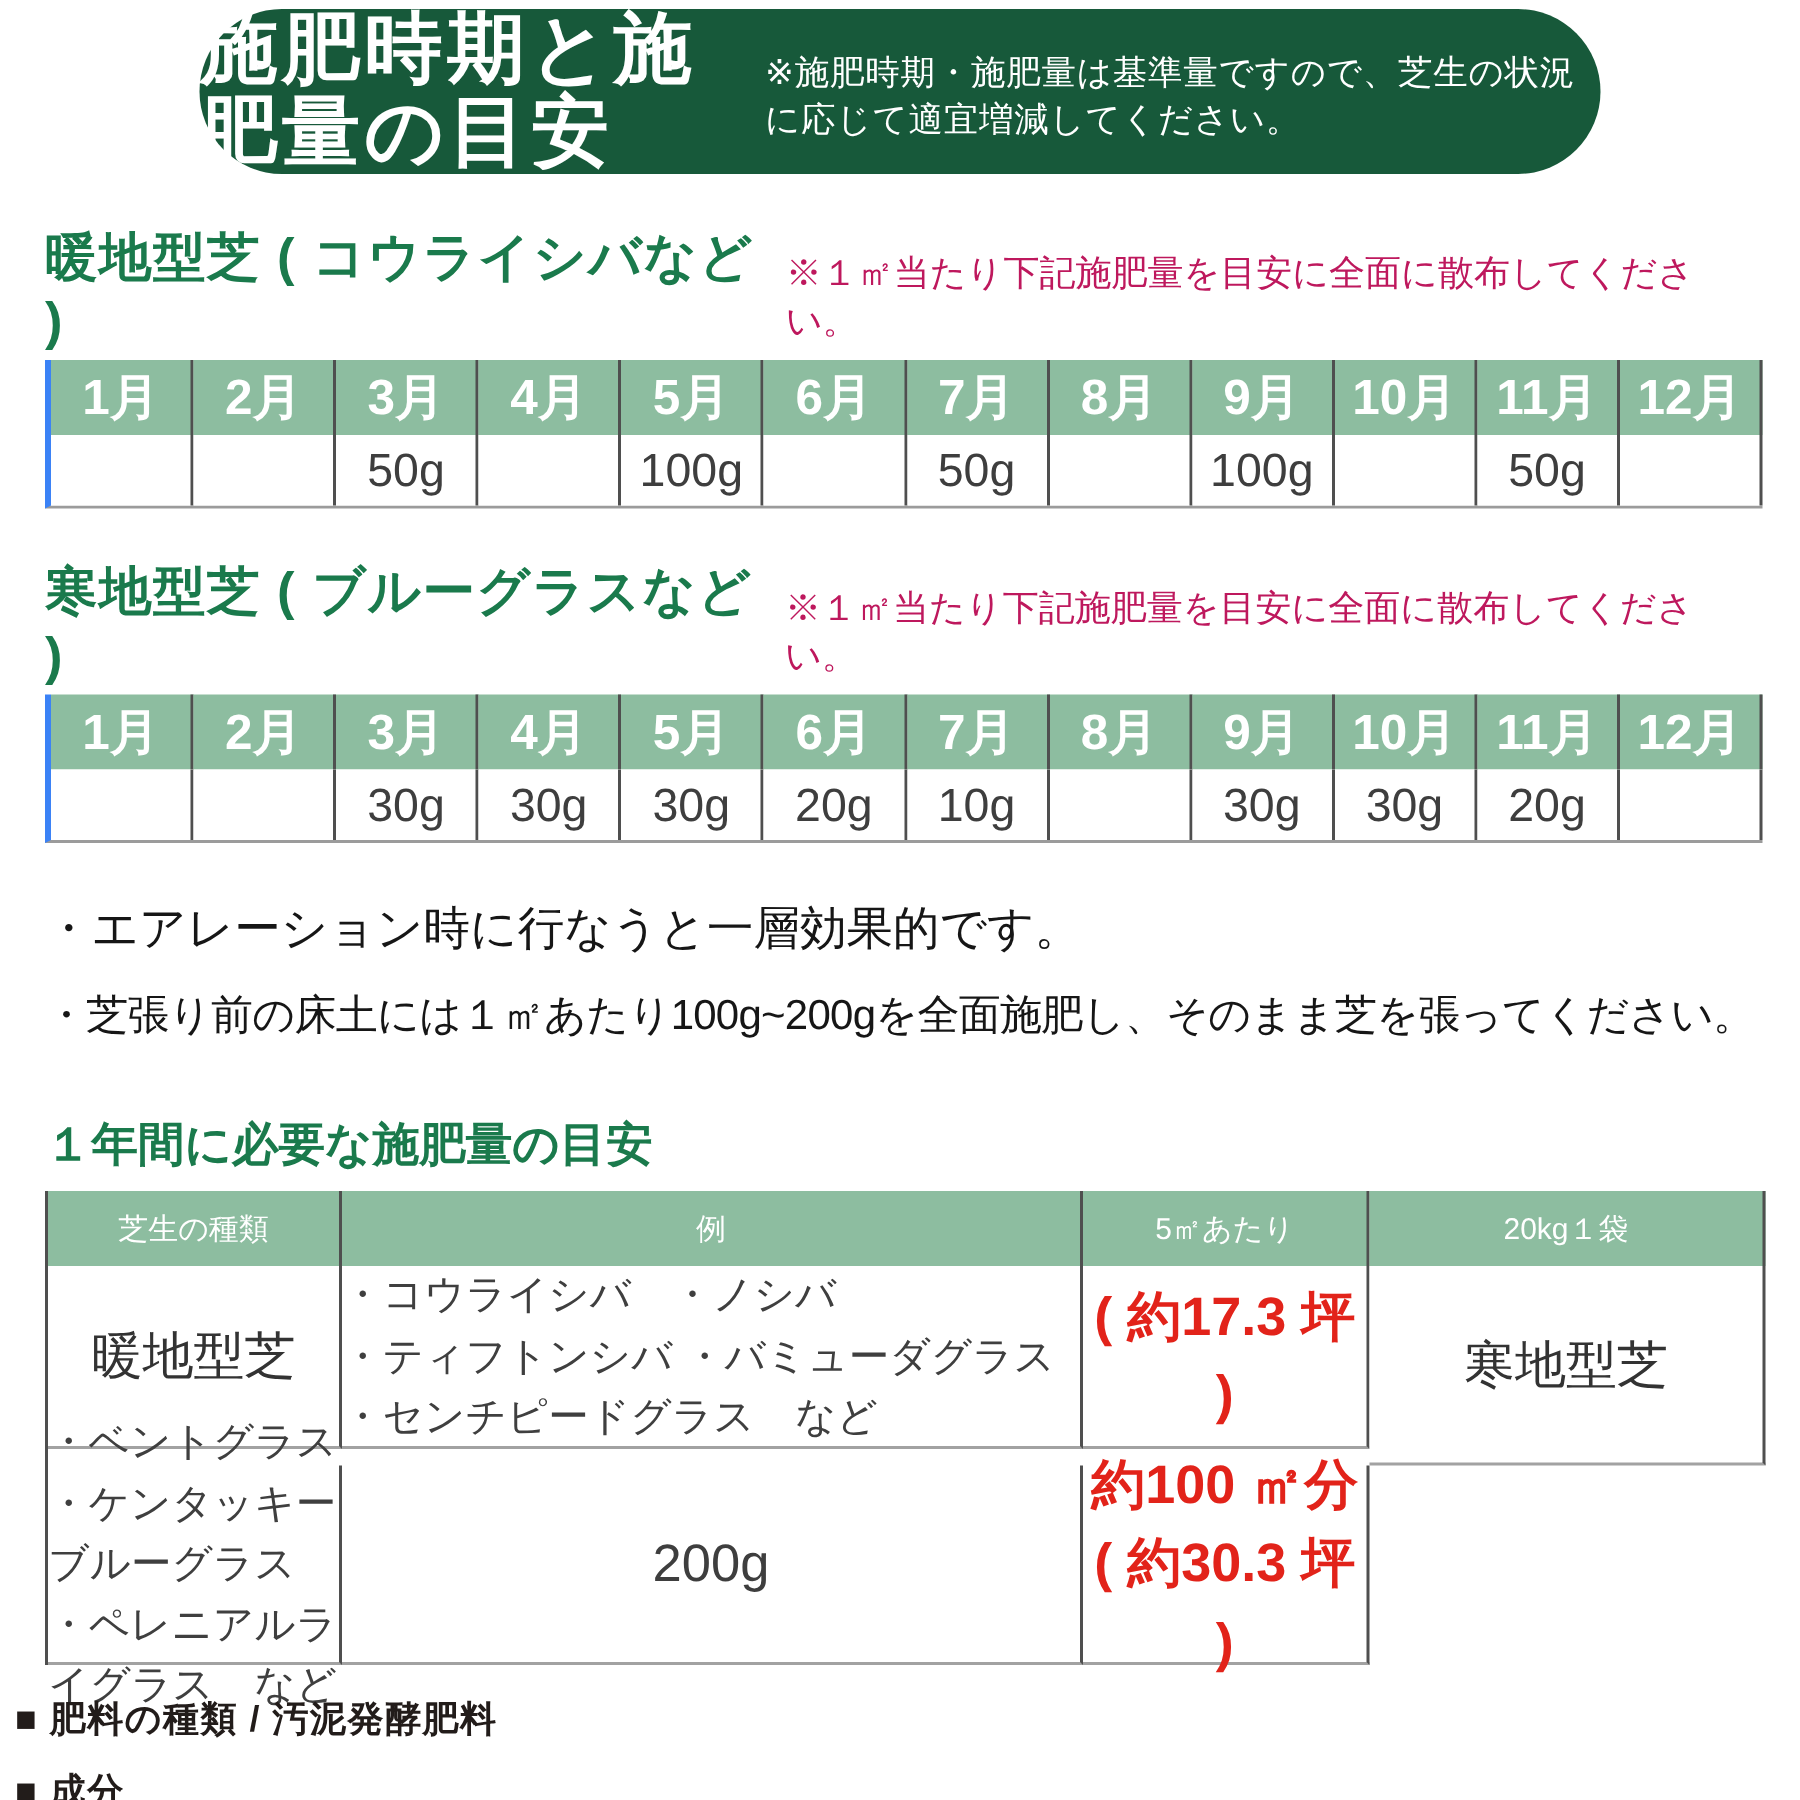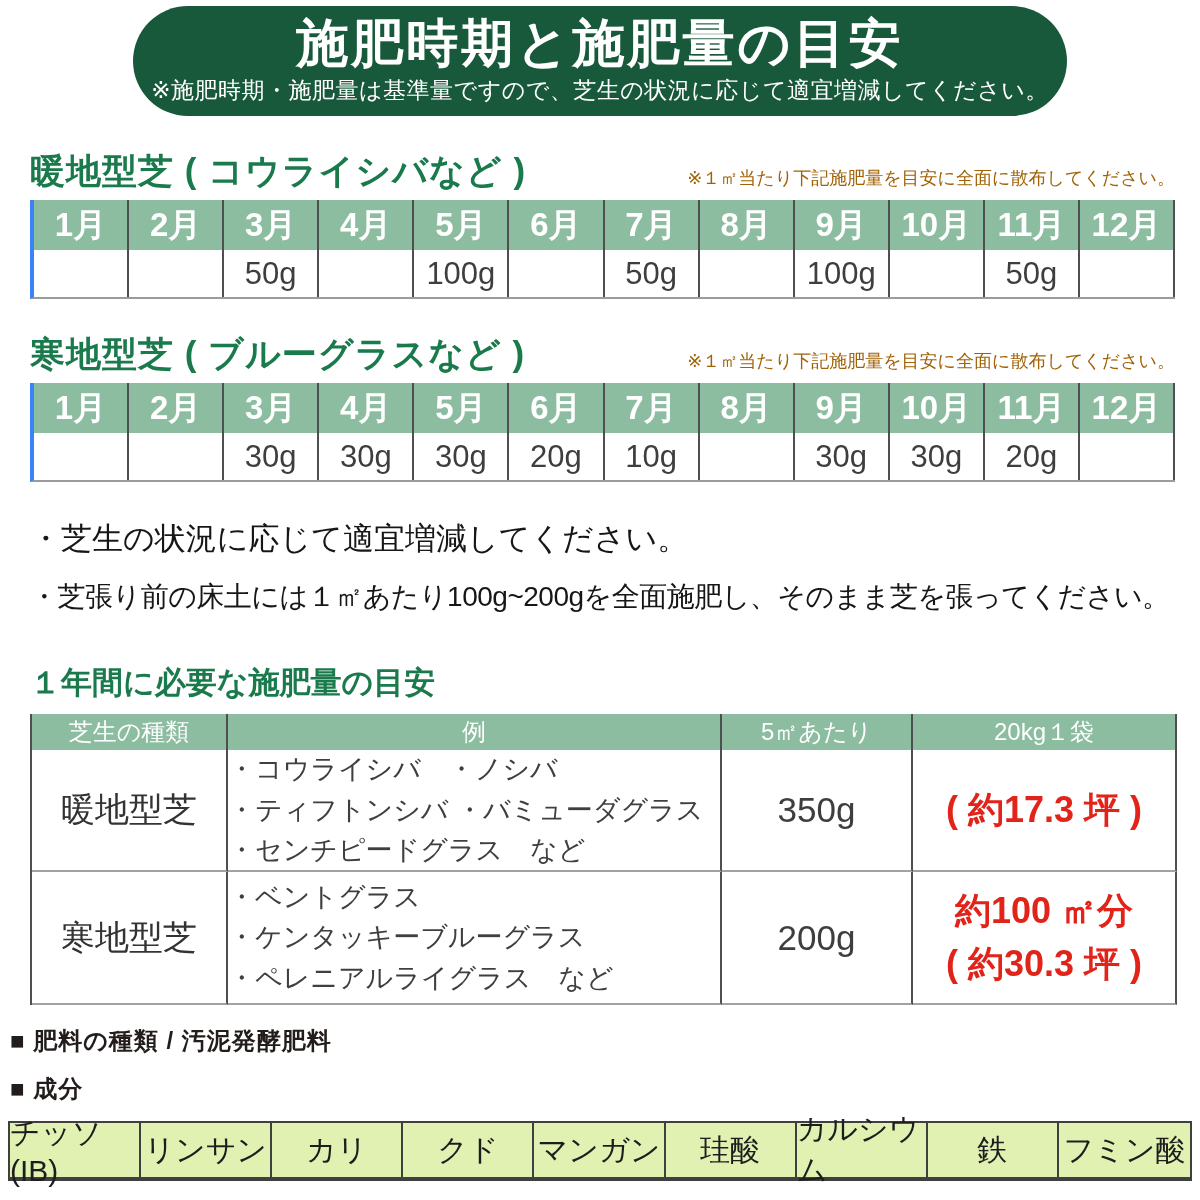--- a/index.html
+++ b/index.html
@@ -3,31 +3,31 @@
 <meta charset="utf-8">
 <style>
   * { box-sizing: border-box; margin: 0; padding: 0; }
   html,body { width:1200px; height:1200px; background:#ffffff; overflow:hidden; }
   body { font-family:"Liberation Sans","DejaVu Sans",sans-serif; }
 
   
   .banner{
     width:934px; height:110px; margin:6px 0 0 133px;
     background:#17593a; border-radius:56px;
-    display:flex; flex-direction:column; align-items:center; justify-content:center;
+    display:flex; align-items:center; justify-content:center;
   }
   .banner-title{ color:#fff; font-size:52px; font-weight:700; letter-spacing:3px; line-height:1.05;}
   .banner-sub{ color:#fff; font-size:23px; margin-top:5px; letter-spacing:0.5px;}
 
   
   .content{ width:1145px; margin-left:30px; }
 
   .section-head{ display:flex; justify-content:space-between; align-items:flex-end; margin-top:32px;}
   .section-title{ color:#1a7a4c; font-size:35px; font-weight:700; letter-spacing:1px;}
-  .section-note{ color:#a16207; font-size:18px; padding-bottom:5px;}
+  .section-note{ color:#be185d; font-size:24px; padding-bottom:5px;font-family:Liberation Serif, serif;}
 
   
   .month-table{
     display:grid; grid-template-columns:repeat(12,1fr);
     margin-top:5px; border-left:4px solid #3b82f6; border-bottom:2px solid #9b9b9b;
   }
   .mh{
     background:#8dbda0; color:#fff; font-size:33px; font-weight:600;
     height:50px; display:flex; align-items:center; justify-content:center;
     border-right:2px solid #4f4f4f;
@@ -43,22 +43,22 @@
   .bullet.b1{ font-size:31px; font-weight:500;}
   .bullet.b2{ font-size:28px; font-weight:500; margin-top:18px; white-space:nowrap; letter-spacing:-0.5px;}
 
   
   .annual-title{ color:#1a7a4c; font-size:31px; font-weight:700; margin-top:46px;}
   .annual-table{
     display:grid; grid-template-columns:196px 494px 191px 264px;
     margin-top:10px; border-left:2px solid #4f4f4f;
   }
   .ah{
-    background:#8dbda0; color:#fff; font-size:24px; font-weight:500;
-    height:36px; display:flex; align-items:center; justify-content:center;
+    background:#8dbda0; color:#fff; font-size:20px; font-weight:500;
+    height:50px; display:flex; align-items:center; justify-content:center;
     border-right:2px solid #4f4f4f;
   }
   .acell{
     background:#fff; display:flex; align-items:center; justify-content:center;
     border-right:2px solid #4f4f4f; border-bottom:2px solid #a2a2a2;
   }
   .r1{ height:122px; } .r2{ height:133px; }
   .type-cell{ font-size:34px; color:#333; font-weight:500;}
   .ex-cell{ justify-content:flex-start; }
   .ex-list{ font-size:27px; color:#3f3f3f; line-height:1.5; font-weight:500;}
@@ -148,41 +148,40 @@
       <div class="mv">20g</div>
       <div class="mv">10g</div>
       <div class="mv"></div>
       <div class="mv">30g</div>
       <div class="mv">30g</div>
       <div class="mv">20g</div>
       <div class="mv"></div>
     </div>
 
     <div class="bullets">
-      <div class="bullet b1">・芝生の状況に応じて適宜増減してください。</div>
+      <div class="bullet b1">・エアレーション時に行なうと一層効果的です。</div>
       <div class="bullet b2">・芝張り前の床土には１㎡あたり100g~200gを全面施肥し、そのまま芝を張ってください。</div>
     </div>
 
     <div class="annual-title">１年間に必要な施肥量の目安</div>
 
     <div class="annual-table">
       <div class="ah">芝生の種類</div>
       <div class="ah">例</div>
       <div class="ah">5㎡あたり</div>
       <div class="ah">20kg１袋</div>
 
       <div class="acell r1 type-cell">暖地型芝</div>
       <div class="acell r1 ex-cell">
         <div class="ex-list">
           <div>・コウライシバ　・ノシバ</div>
           <div>・ティフトンシバ ・バミューダグラス</div>
           <div>・センチピードグラス　など</div>
         </div>
       </div>
-      <div class="acell r1 qty-cell">350g</div>
       <div class="acell r1 bag-cell">
         <div class="bag-line">( 約17.3 坪 )</div>
       </div>
 
       <div class="acell r2 type-cell">寒地型芝</div>
       <div class="acell r2 ex-cell">
         <div class="ex-list">
           <div>・ベントグラス</div>
           <div>・ケンタッキーブルーグラス</div>
           <div>・ペレニアルライグラス　など</div>

